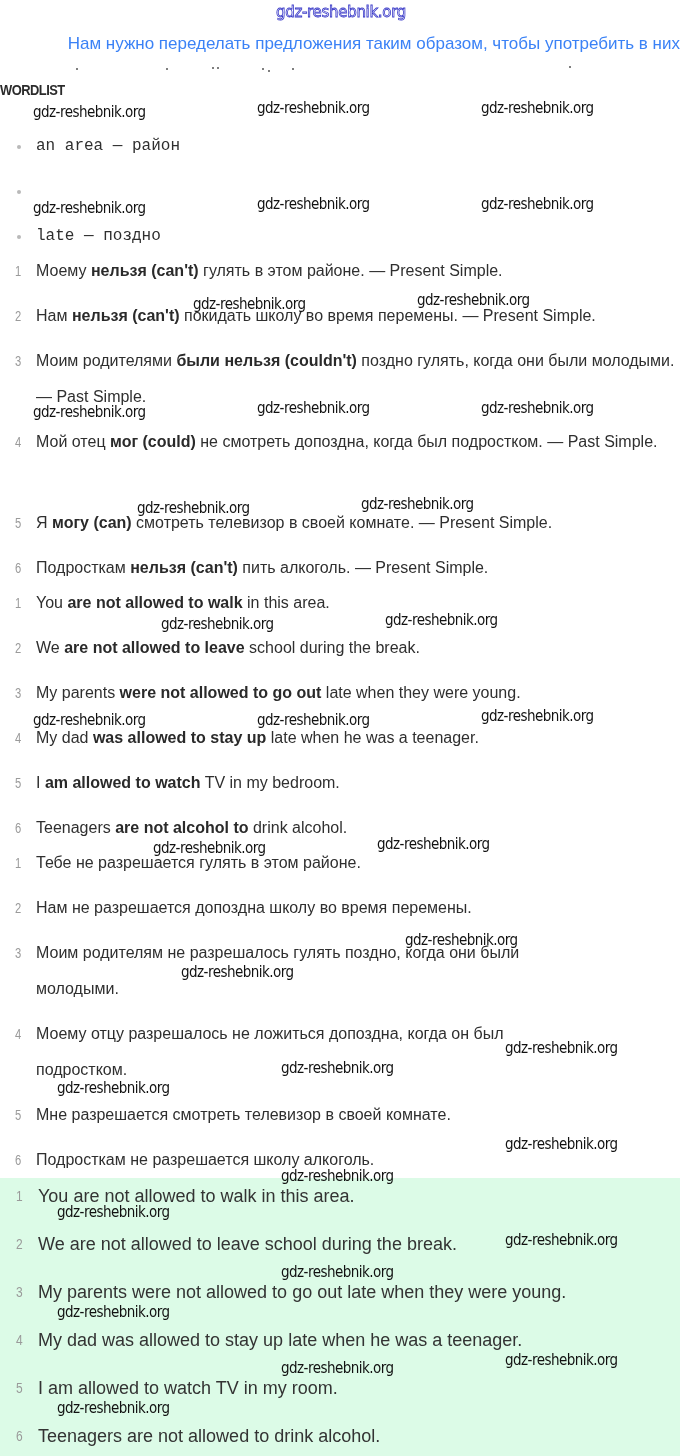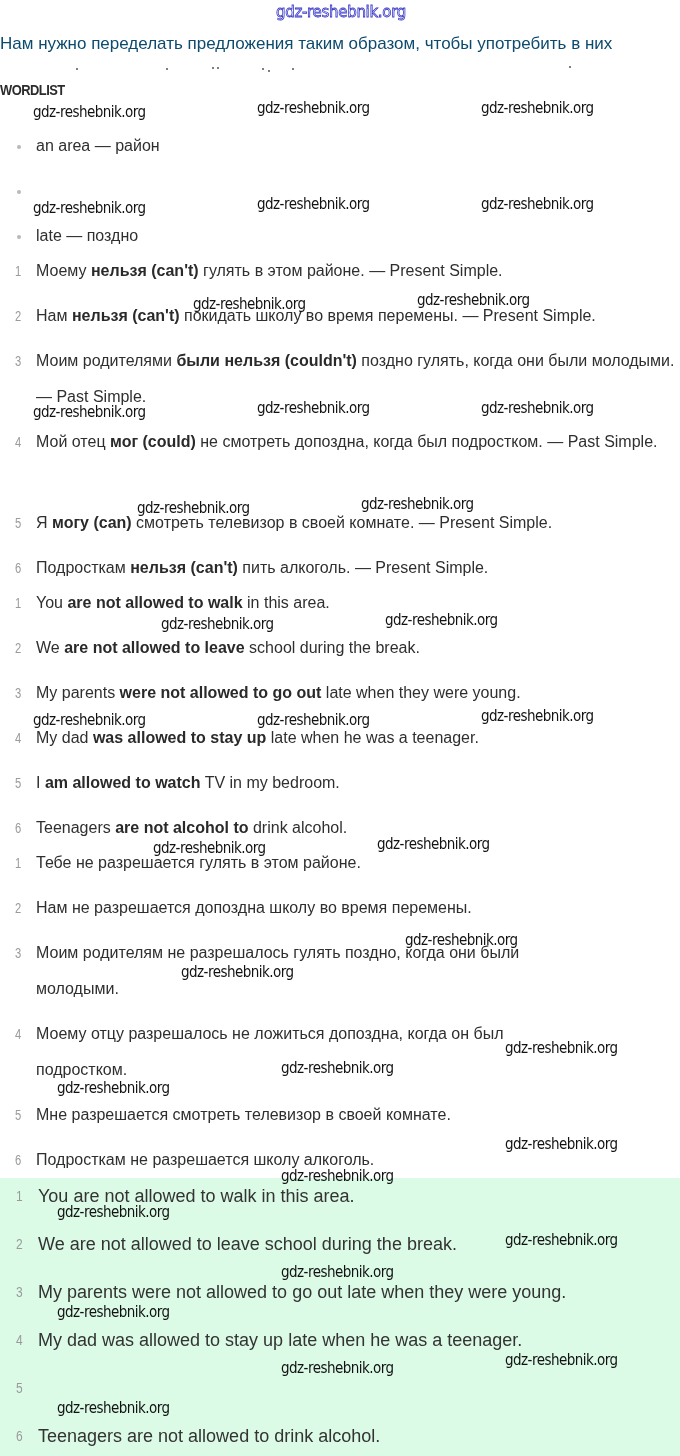--- a/index.html
+++ b/index.html
@@ -14,21 +14,21 @@
       font-family: "DejaVu Sans", sans-serif;
       font-size: 15px; letter-spacing: -0.3px;
       color: #ffffff;
       -webkit-text-stroke: 0.8px #3a3ac8;
       line-height: 24px;
       position: relative; left: 1px;
     }
 
     .intro {
       position: absolute; left: 0; top: 33px; width: 680px;
-      font-size: 17px; color: #0c4a6e; line-height: 22px; white-space: nowrap;
+      font-size: 17px; color: #3b82f6; line-height: 22px; white-space: nowrap; text-align: right;
     }
     .intro-clipped {
       position: absolute; left: 0; top: 58px; width: 680px; height: 18px; overflow: hidden;
     }
     .intro-clipped .dot { position: absolute; top: 10px; width: 2px; height: 2px; background: #555; border-radius: 1px; }
 
     .wordlist-title {
       position: absolute; left: 0; top: 81px;
       font-family: "Liberation Sans", sans-serif; font-weight: bold;
       font-size: 15px; letter-spacing: -0.6px; color: #2b2b2b;
@@ -36,21 +36,21 @@
     }
 
     .bullet-item {
       position: absolute; left: 0; width: 680px; height: 24px;
       font-size: 16px; line-height: 24px; color: #2f2f2f; white-space: nowrap;
     }
     .bullet-item .bullet {
       position: absolute; left: 17px; top: 11px; width: 4px; height: 4px;
       background: #b9b9b9; border-radius: 2px;
     }
-    .bullet-item .text { position: absolute; left: 36px; top: 0; }
+    .bullet-item .text { position: absolute; left: 36px; top: 0; font-family: Liberation Mono, monospace; }
 
     .num-item {
       position: absolute; left: 0; width: 680px;
       font-size: 16px; color: #2f2f2f; line-height: 36px;
     }
     .num-item .num {
       position: absolute; left: 15px; top: 0; width: 12px;
       color: #9a9a9a; font-size: 14px;
       transform: scaleX(0.8); transform-origin: left center;
     }
@@ -200,20 +200,21 @@
   <div class="ans-item" style="top:100px">
     <span class="num">3</span>
     <span class="text">My parents were not allowed to go out late when they were young.</span>
   </div>
   <div class="ans-item" style="top:148px">
     <span class="num">4</span>
     <span class="text">My dad was allowed to stay up late when he was a teenager.</span>
   </div>
   <div class="ans-item" style="top:196px">
     <span class="num">5</span>
+    <span class="text">I am allowed to watch TV in my room.</span>
   </div>
   <div class="ans-item" style="top:244px">
     <span class="num">6</span>
     <span class="text">Teenagers are not allowed to drink alcohol.</span>
   </div>
 </div>
 
 <span class="wm" style="left:33px;top:103px">gdz-reshebnik.org</span>
 <span class="wm" style="left:257px;top:99px">gdz-reshebnik.org</span>
 <span class="wm" style="left:481px;top:99px">gdz-reshebnik.org</span>

